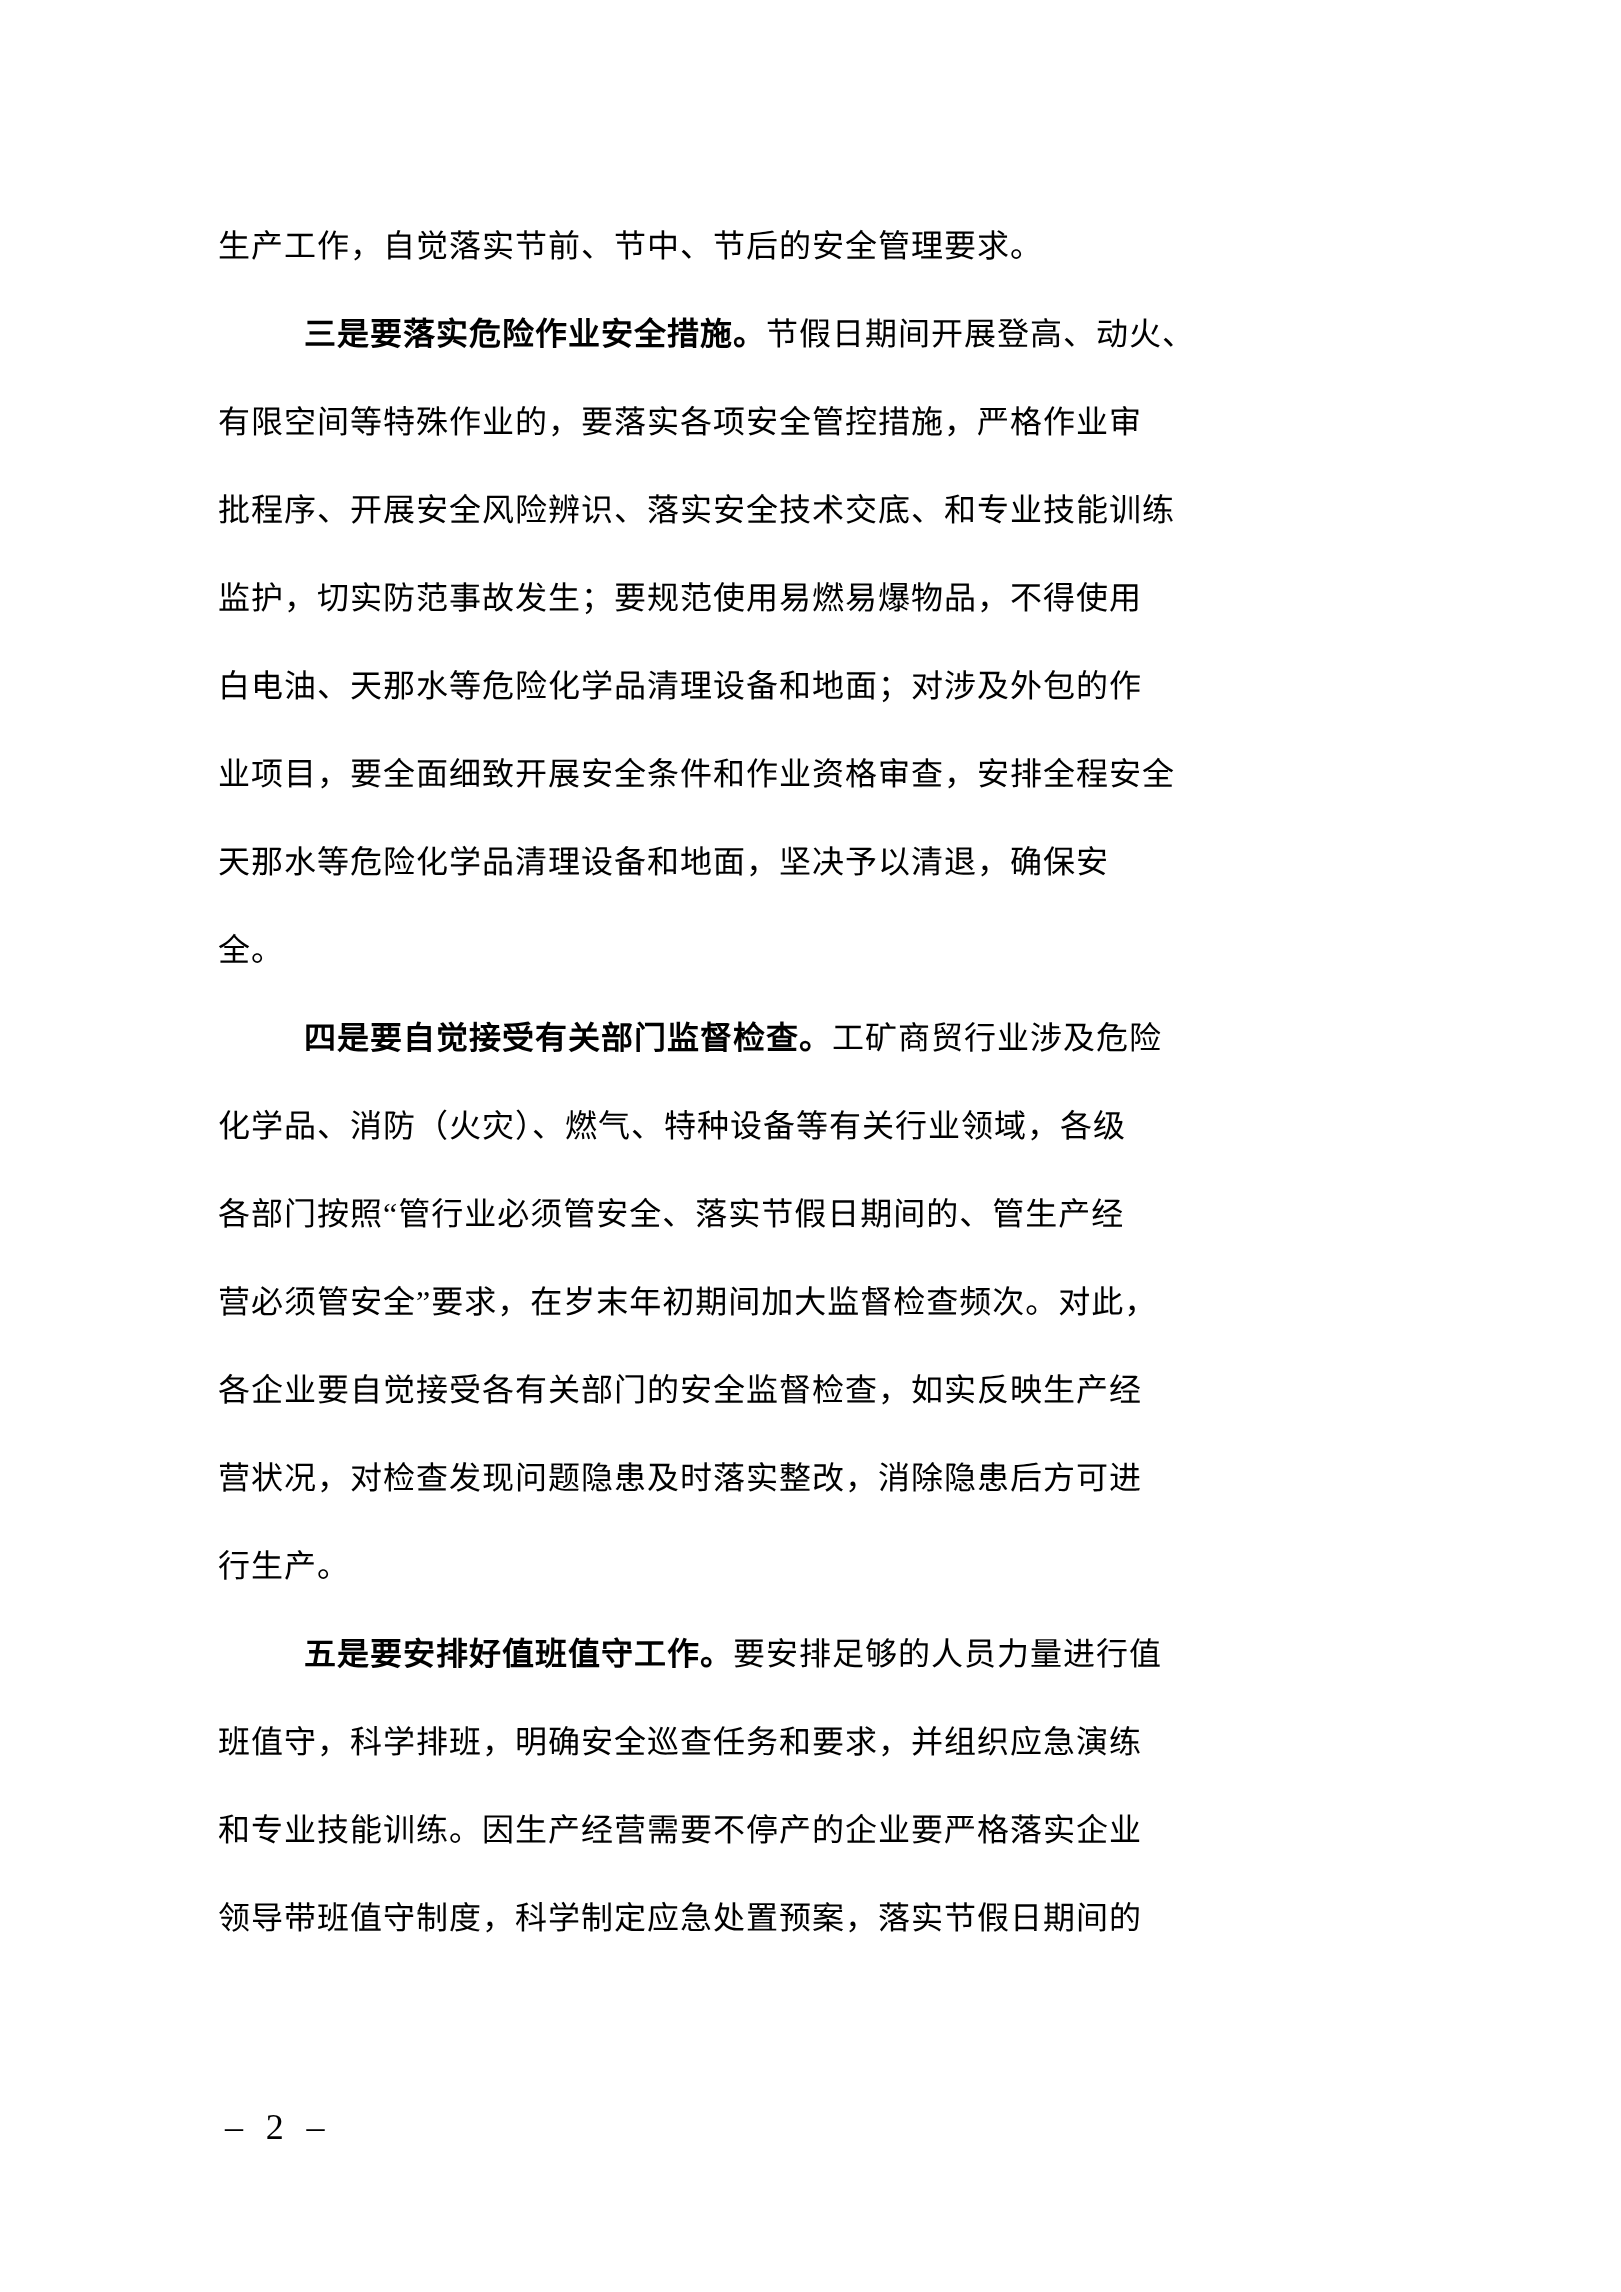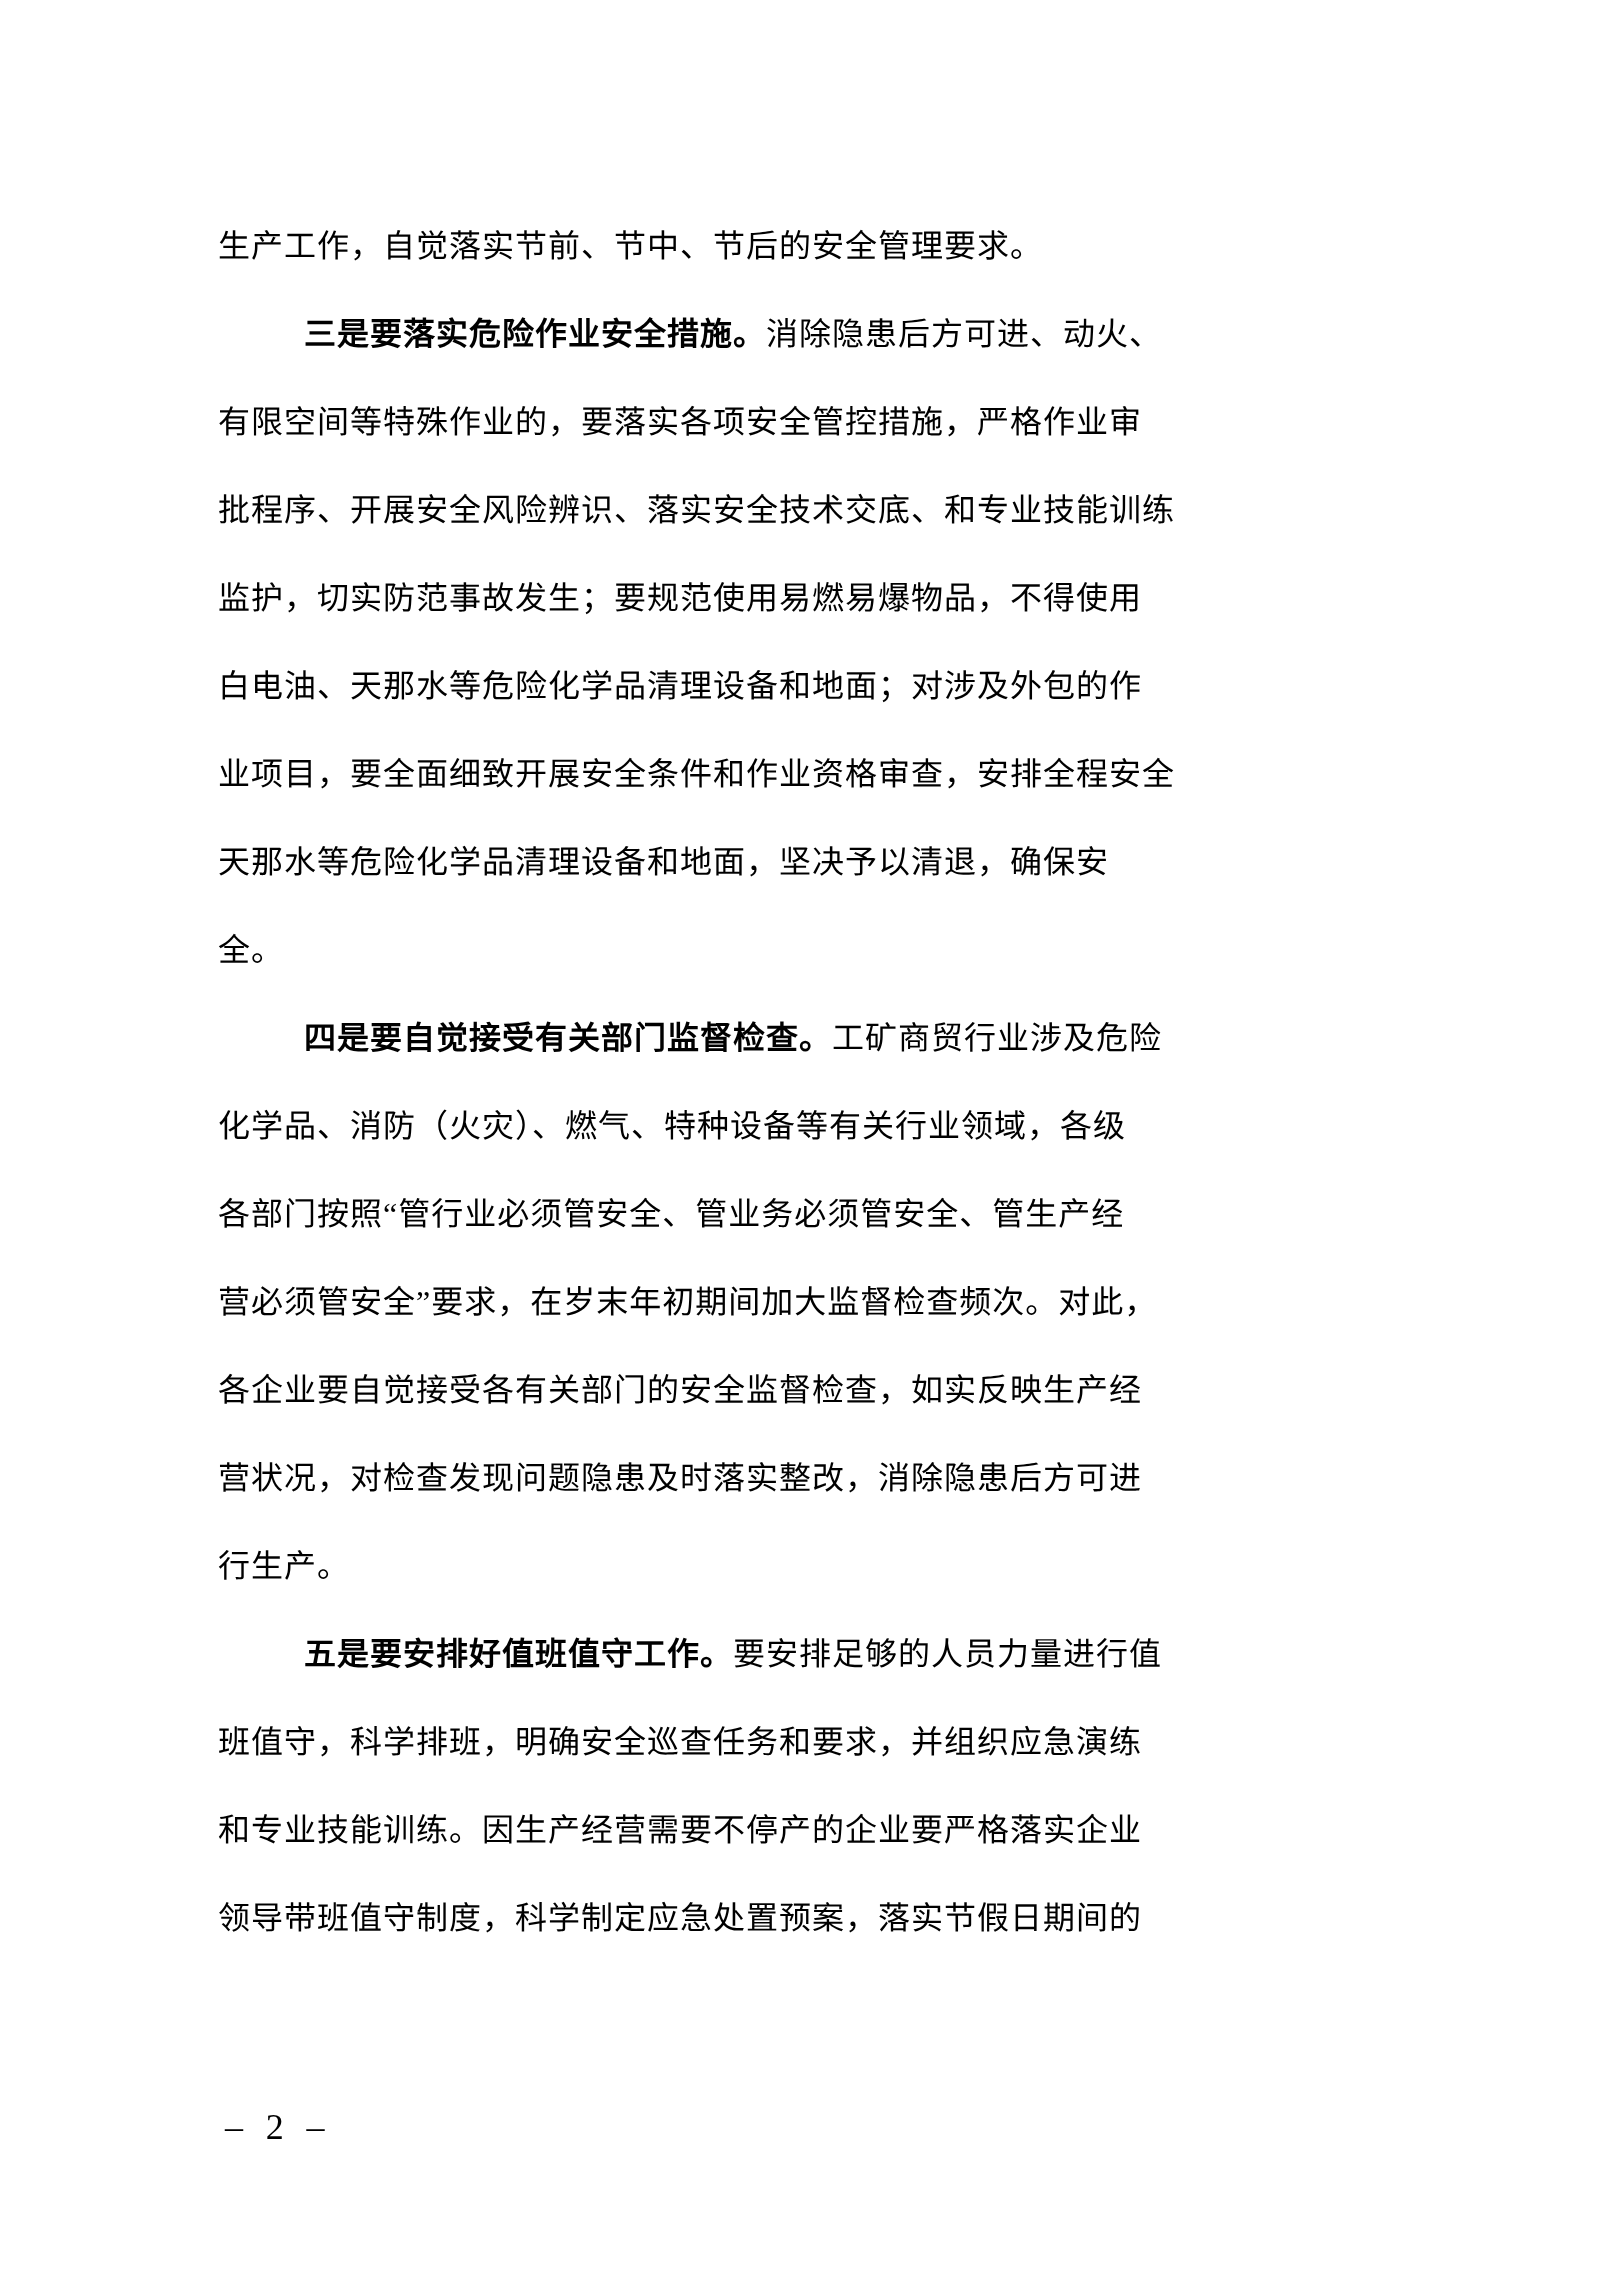--- a/index.html
+++ b/index.html
@@ -48,31 +48,31 @@
     font-family: "Liberation Serif", serif;
     color: #000000;
   }
 </style>
 </head>
 <body>
 
 <div class="page">
   <div class="text-block" id="text-block">
       <div class="line"><span>生产工作，自觉落实节前、节中、节后的安全管理要求。</span></div>
-      <div class="line indent"><span class="hd">三是要落实危险作业安全措施。</span><span>消除隐患后方可进、动火、</span></div>
+      <div class="line indent"><span class="hd">三是要落实危险作业安全措施。</span><span>节假日期间开展登高、动火、</span></div>
       <div class="line"><span>有限空间等特殊作业的，要落实各项安全管控措施，严格作业审</span></div>
       <div class="line"><span>批程序、开展安全风险辨识、落实安全技术交底、和专业技能训练</span></div>
       <div class="line"><span>监护，切实防范事故发生；要规范使用易燃易爆物品，不得使用</span></div>
       <div class="line"><span>白电油、天那水等危险化学品清理设备和地面；对涉及外包的作</span></div>
       <div class="line"><span>业项目，要全面细致开展安全条件和作业资格审查，安排全程安全</span></div>
       <div class="line"><span>天那水等危险化学品清理设备和地面，坚决予以清退，确保安</span></div>
       <div class="line"><span>全。</span></div>
       <div class="line indent"><span class="hd">四是要自觉接受有关部门监督检查。</span><span>工矿商贸行业涉及危险</span></div>
       <div class="line"><span>化学品、消防（火灾）、燃气、特种设备等有关行业领域，各级</span></div>
-      <div class="line"><span>各部门按照“管行业必须管安全、管业务必须管安全、管生产经</span></div>
+      <div class="line"><span>各部门按照“管行业必须管安全、落实节假日期间的、管生产经</span></div>
       <div class="line"><span>营必须管安全”要求，在岁末年初期间加大监督检查频次。对此，</span></div>
       <div class="line"><span>各企业要自觉接受各有关部门的安全监督检查，如实反映生产经</span></div>
       <div class="line"><span>营状况，对检查发现问题隐患及时落实整改，消除隐患后方可进</span></div>
       <div class="line"><span>行生产。</span></div>
       <div class="line indent"><span class="hd">五是要安排好值班值守工作。</span><span>要安排足够的人员力量进行值</span></div>
       <div class="line"><span>班值守，科学排班，明确安全巡查任务和要求，并组织应急演练</span></div>
       <div class="line"><span>和专业技能训练。因生产经营需要不停产的企业要严格落实企业</span></div>
       <div class="line"><span>领导带班值守制度，科学制定应急处置预案，落实节假日期间的</span></div>
     </div>
   <div class="footer">– 2 –</div>

